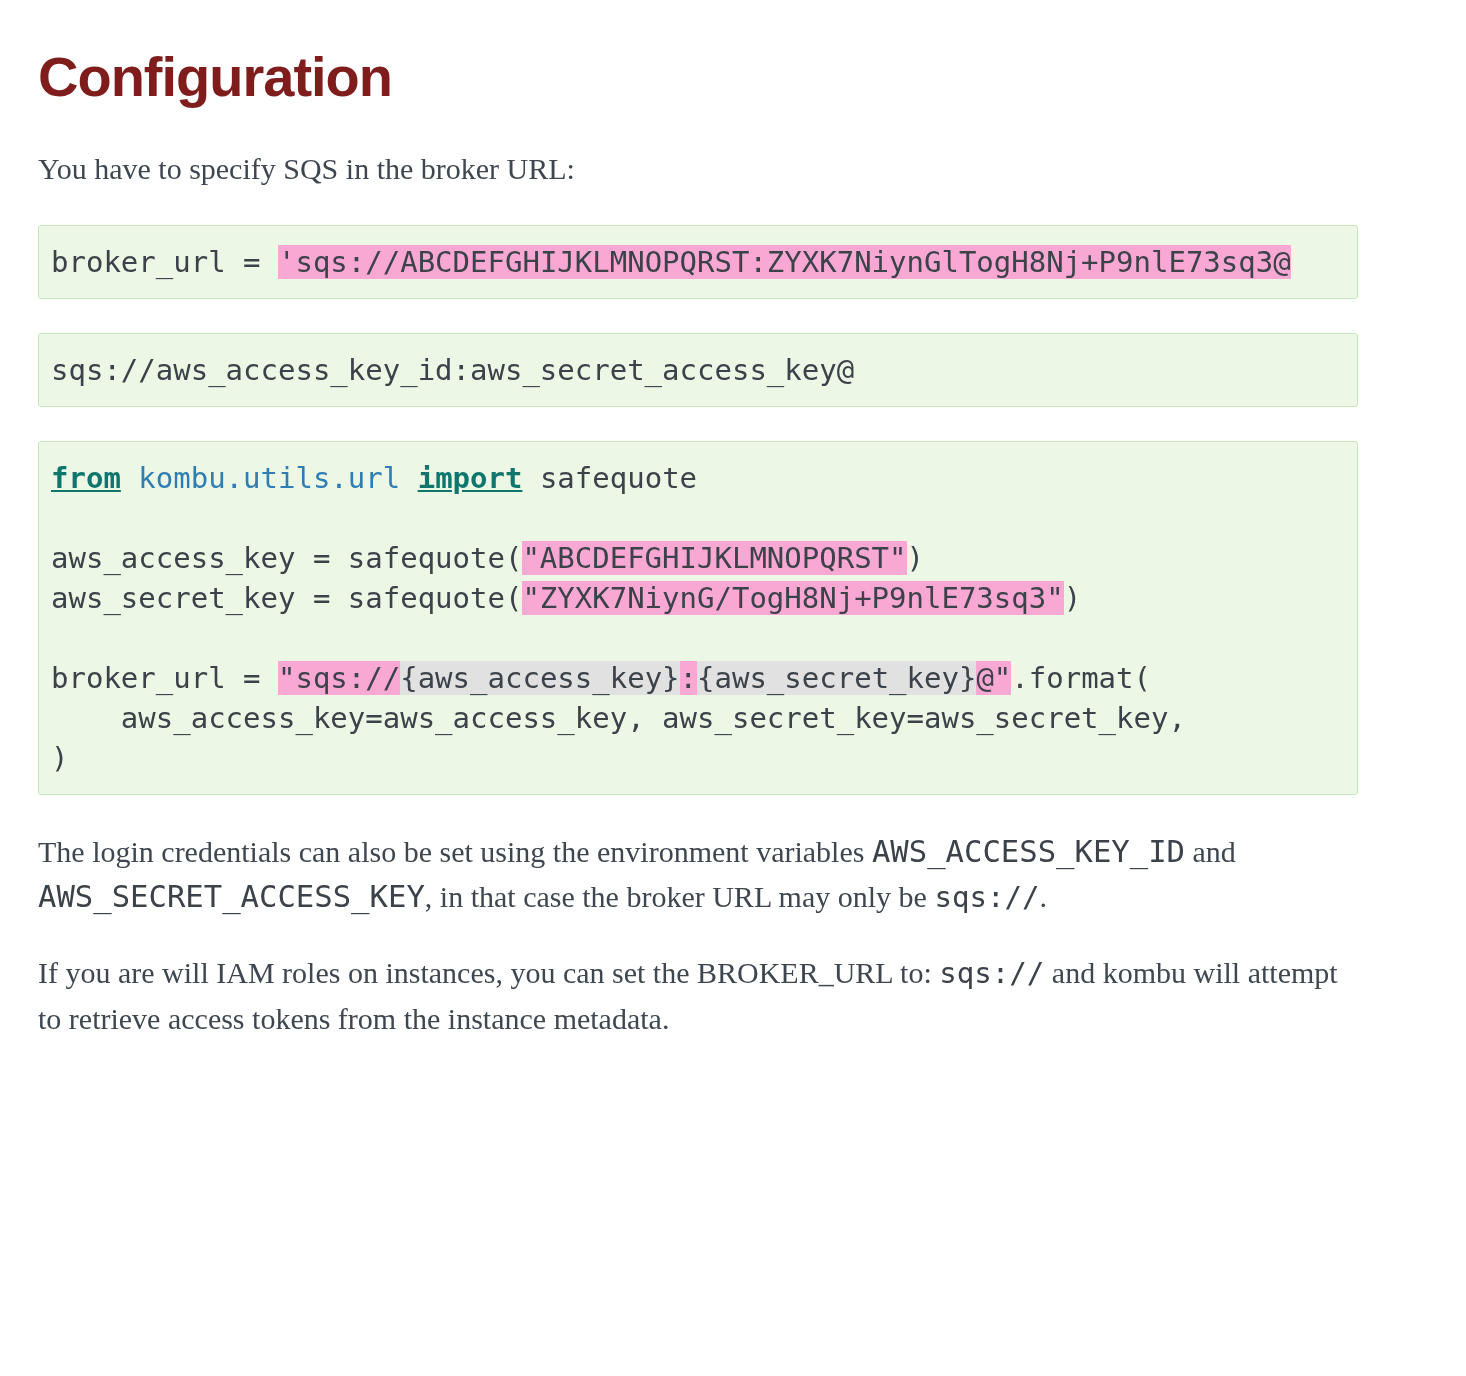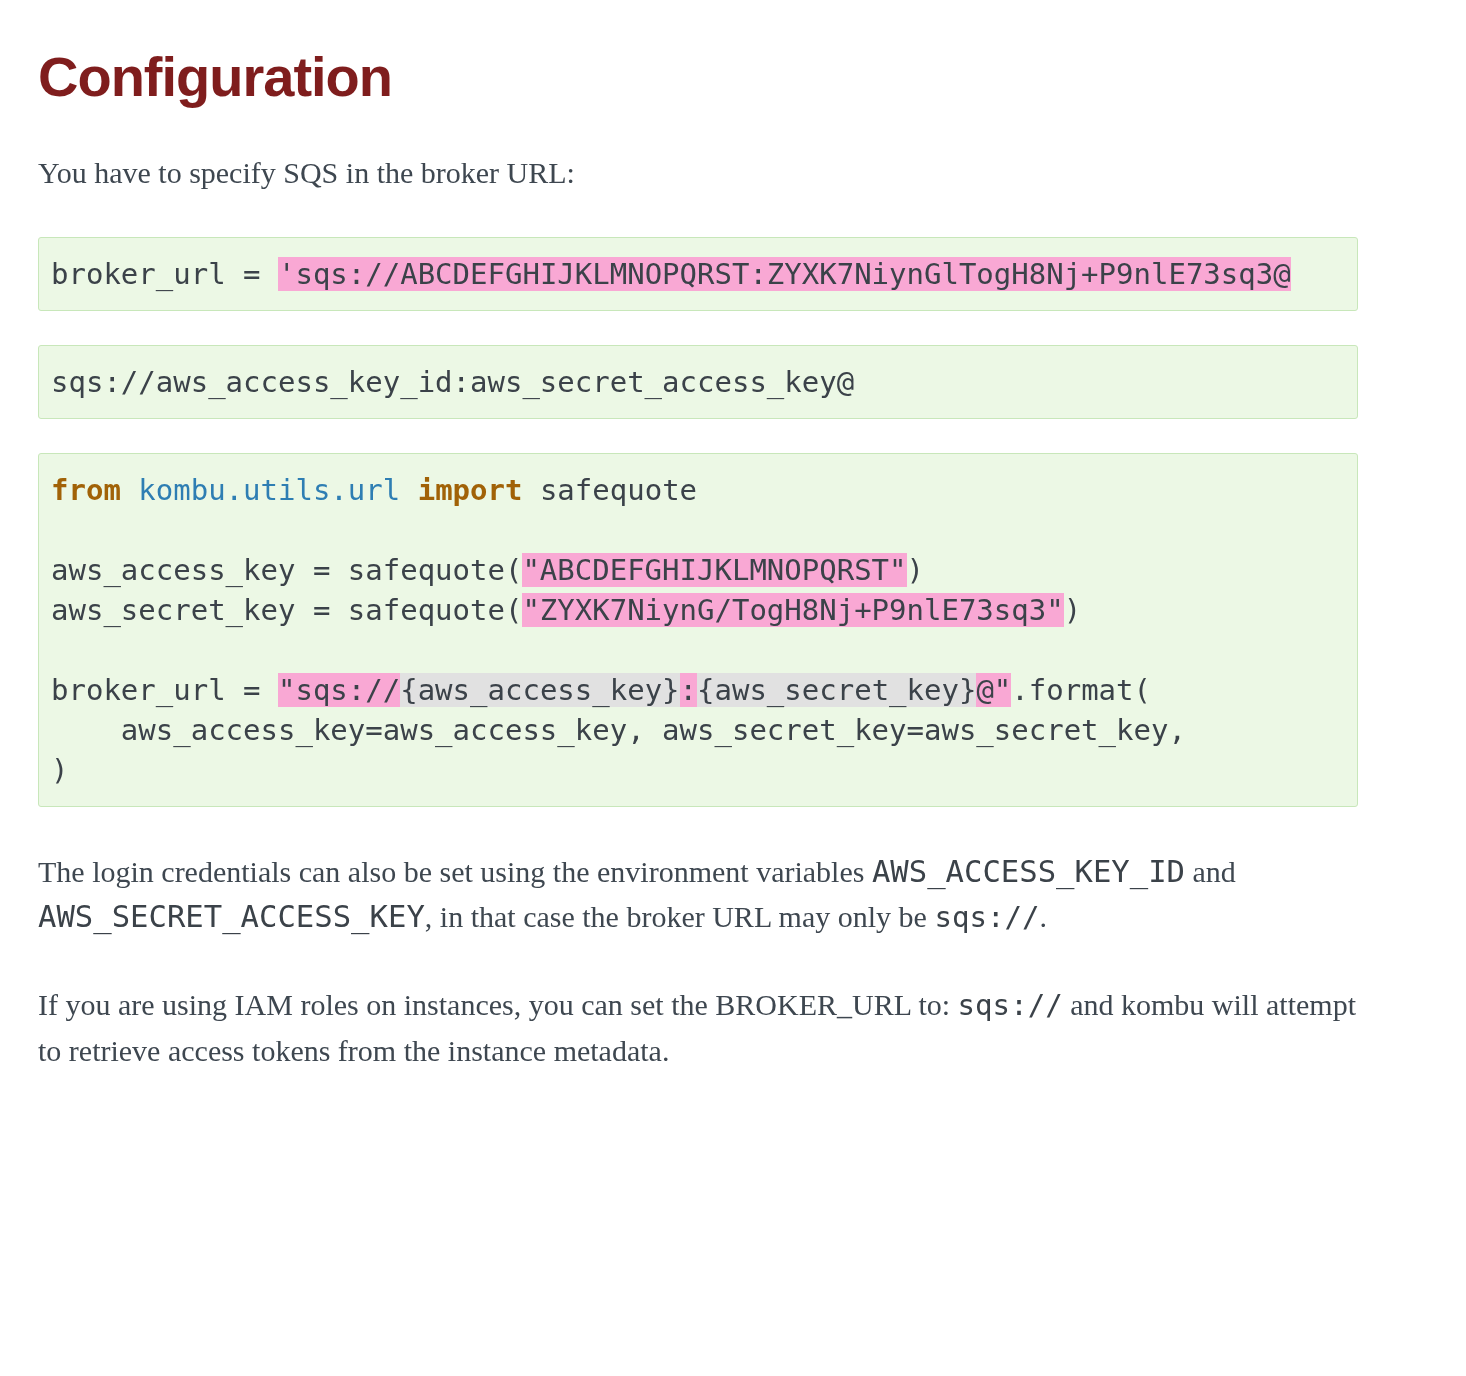--- a/index.html
+++ b/index.html
@@ -25,38 +25,38 @@
     font-weight: 700;
     font-size: 56px;
     line-height: 1.1;
     color: #7f1d1d;
     letter-spacing: -1px;
     margin: 0 0 38px 0;
   }
   p.body-text {
     font-size: 30px;
     line-height: 1.5;
-    margin: 42px 0;
+    margin: 30px 0;
     color: #3e4750;
   }
   pre.code-block {
     background: #ecf8e5;
     border: 1px solid #c8e7ba;
     border-radius: 3px;
     margin: 34px 0;
     padding: 16px 12px;
     font-family: "DejaVu Sans Mono", monospace;
     font-size: 29px;
     line-height: 40px;
     color: #3b4249;
     white-space: pre;
     overflow: hidden;
   }
   
-  .tok-kw  { color: #a16207; font-weight: bold; }
+  .tok-kw  { color: #0f766e; font-weight: bold; text-decoration: underline; }
   .tok-mod { color: #2e7eb3; font-weight: normal; }
   .tok-str { background: #f9a8d4; }
   .tok-int { background: #e1e1e1; }
   .tok-c {
     font-family: "DejaVu Sans Mono", monospace;
     font-size: 0.97em;
     color: #3b4249;
   }
   .tok-cb {
     font-family: "DejaVu Sans Mono", monospace;
@@ -84,15 +84,15 @@
 
 aws_access_key = safequote(</span><span class="tok-str">"ABCDEFGHIJKLMNOPQRST"</span><span>)
 aws_secret_key = safequote(</span><span class="tok-str">"ZYXK7NiynG/TogH8Nj+P9nlE73sq3"</span><span>)
 
 broker_url = </span><span class="tok-str">"sqs://</span><span class="tok-int">{aws_access_key}</span><span class="tok-str">:</span><span class="tok-int">{aws_secret_key}</span><span class="tok-str">@"</span><span>.format(
     aws_access_key=aws_access_key, aws_secret_key=aws_secret_key,
 )</span></pre>
 
   <p class="body-text"><span>The login credentials can also be set using the environment variables </span><span class="tok-cb">AWS_ACCESS_KEY_ID</span><span> and </span><span class="tok-cb">AWS_SECRET_ACCESS_KEY</span><span>, in that case the broker URL may only be </span><span class="tok-c">sqs://</span><span>.</span></p>
 
-  <p class="body-text"><span>If you are using IAM roles on instances, you can set the BROKER_URL to: </span><span class="tok-c">sqs://</span><span> and kombu will attempt to retrieve access tokens from the instance metadata.</span></p>
+  <p class="body-text"><span>If you are will IAM roles on instances, you can set the BROKER_URL to: </span><span class="tok-c">sqs://</span><span> and kombu will attempt to retrieve access tokens from the instance metadata.</span></p>
 
 </div>
 
 </body></html>

